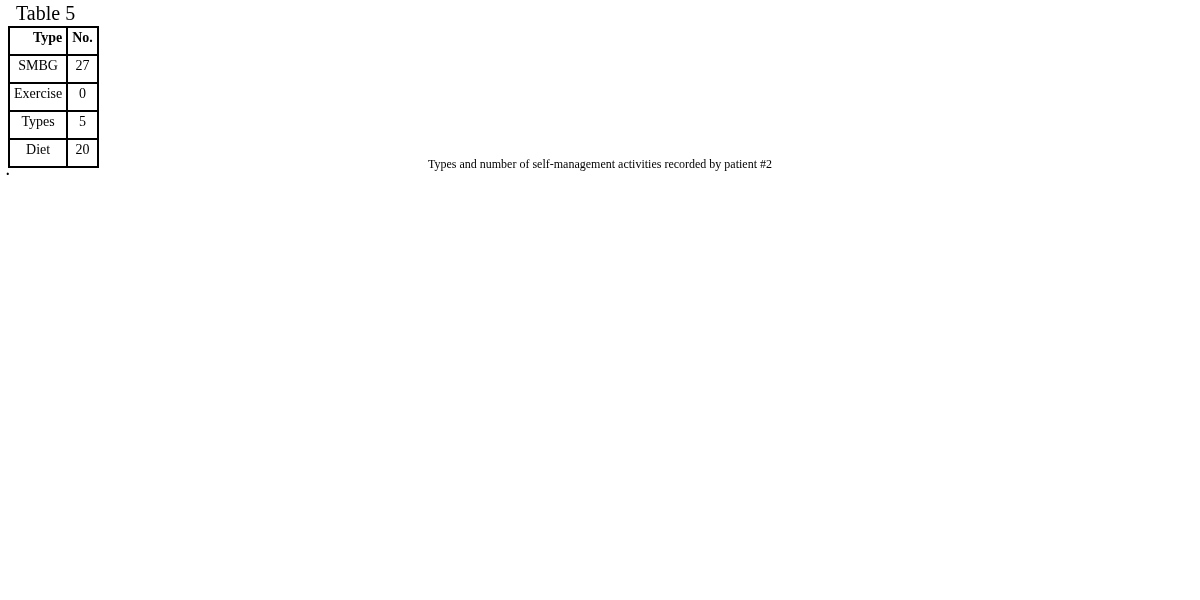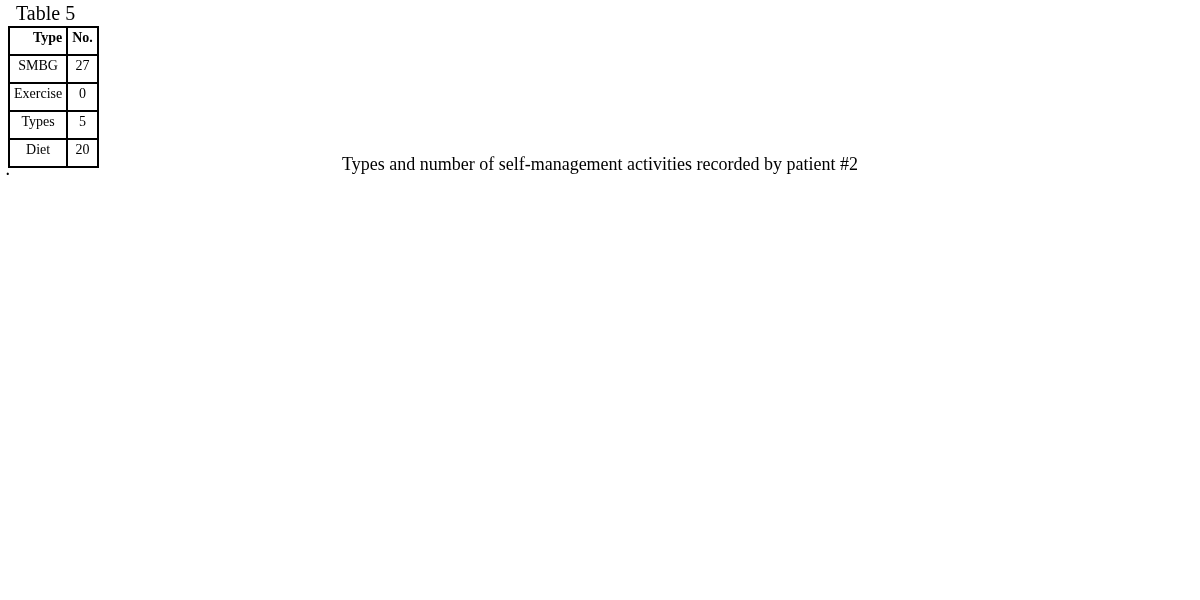--- a/index.html
+++ b/index.html
@@ -46,21 +46,21 @@
   .col-no   { width: 20px; text-align: center; }
   .shaded th, .shaded td {
     background: var(--shaded-bg, #e1eecb);
   }
   .caption {
     position: absolute;
     left: 0;
     top: 156px;
     width: 1200px;
     text-align: center;
-    font-size: 18px;
+    font-size: 12px;
     line-height: 16px;
   }
   .stray-dot {
     position: absolute;
     left: 6px;
     top: 162px;
     font-size: 14px;
     font-weight: bold;
     line-height: 17px;
   }

